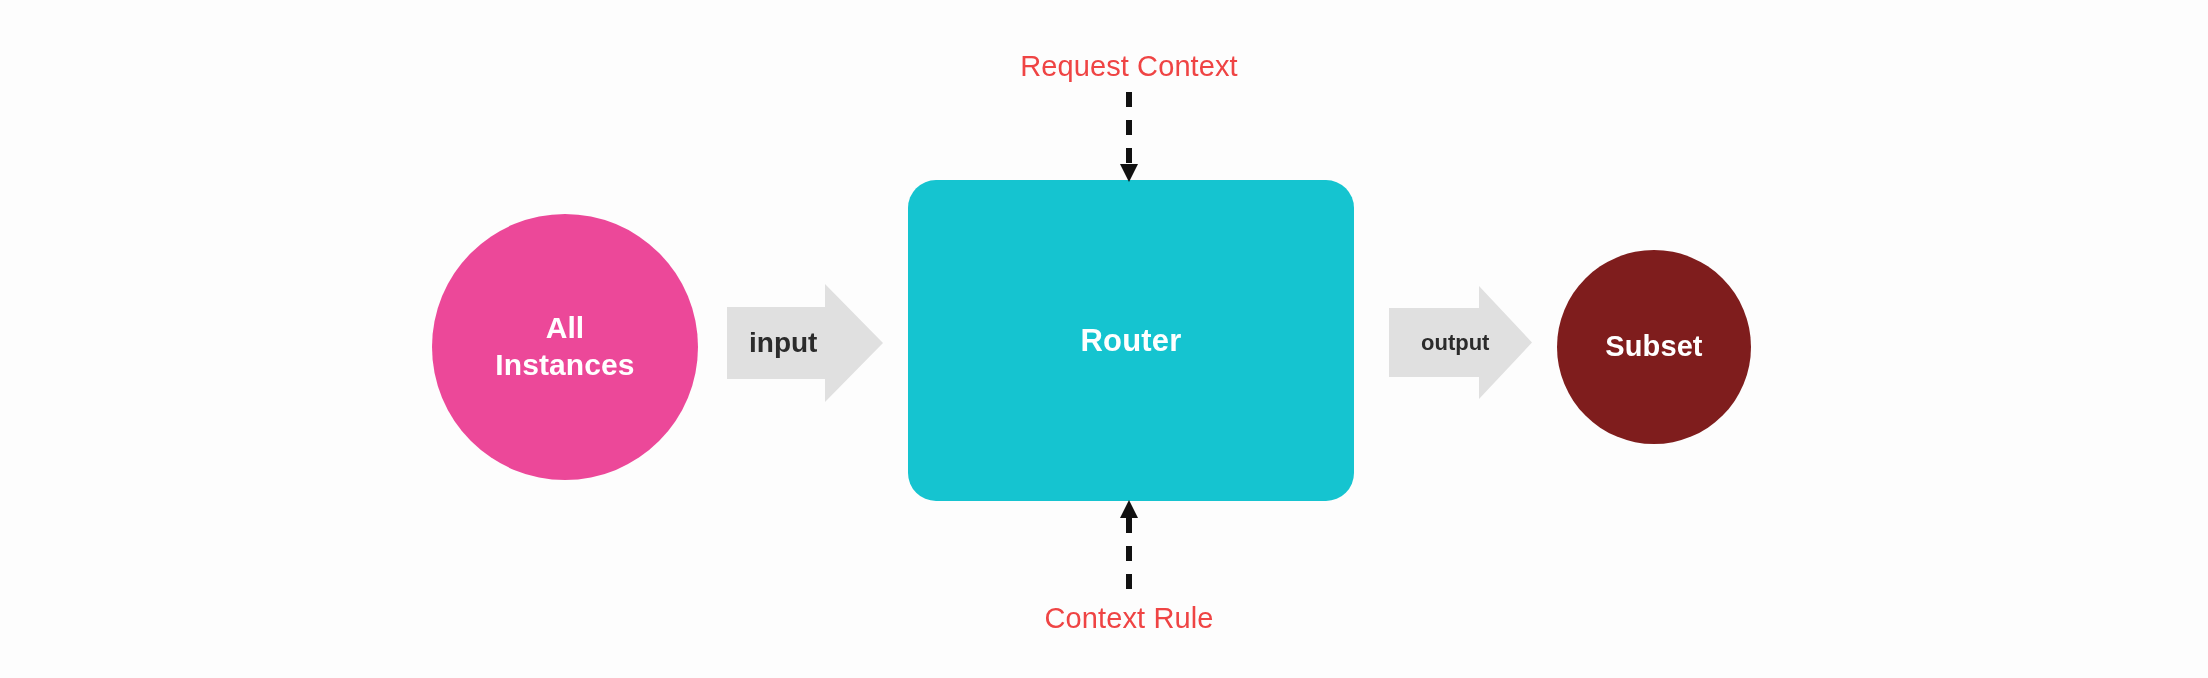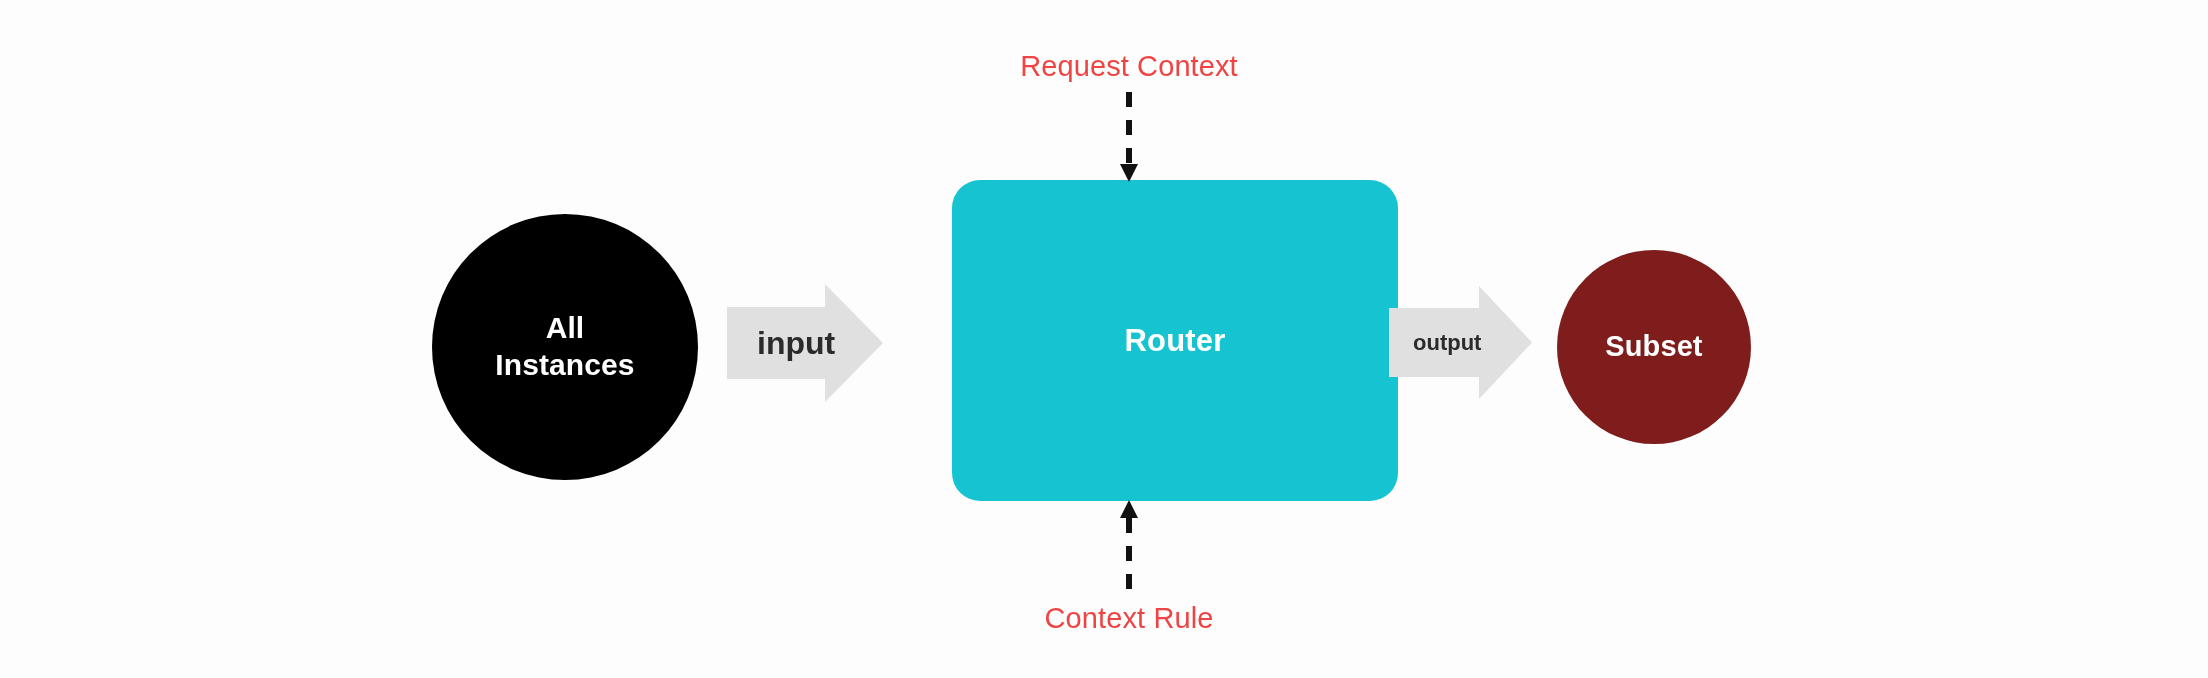--- a/index.html
+++ b/index.html
@@ -59,21 +59,20 @@
     position: absolute;
     left: 908px;
     top: 180px;
     width: 446px;
     height: 321px;
     border-radius: 28px;
     display: flex;
     align-items: center;
     justify-content: center;
     box-sizing: border-box;
-    margin-left: 44px;
   }
   #router-label {
     color: #ffffff;
     font-size: 31px;
     font-weight: bold;
     letter-spacing: 0.2px;
   }
 
   
   .block-arrow {
@@ -95,32 +94,32 @@
     pointer-events: none;
     white-space: nowrap;
   }
   #arrow-input {
     left: 727px;
     top: 284px;
     width: 156px;
     height: 118px;
   }
   #arrow-input .block-arrow-label {
-    font-size: 32px;
-    padding-left: 30px;
+    font-size: 28px;
+    padding-left: 22px;
   }
   #arrow-output {
     left: 1389px;
     top: 286px;
     width: 143px;
     height: 113px;
   }
   #arrow-output .block-arrow-label {
     font-size: 22px;
-    padding-left: 24px;
+    padding-left: 32px;
   }
 
   
   .dashed-connector {
     position: absolute;
   }
   .dashed-connector svg {
     display: block;
     overflow: visible;
   }
@@ -155,21 +154,21 @@
   #caption-router-rule {
     left: 1129px;
     top: 602px;
   }
 </style>
 </head>
 <body>
 
 <div id="canvas">
 
-  <div id="circle-all-instances" class="node-circle" style="background:#000000;">
+  <div id="circle-all-instances" class="node-circle" style="background:#ec4899;">
     <span class="circle-label">All
 Instances</span>
   </div>
 
   <div id="arrow-input" class="block-arrow">
     <svg width="156" height="118" viewBox="0 0 156 118">
       <path d="M 0,23 L 98,23 L 98,0 L 156,59 L 98,118 L 98,95 L 0,95 Z" fill="#e0e0e0"></path>
     </svg>
     <span class="block-arrow-label">input</span>
   </div>

